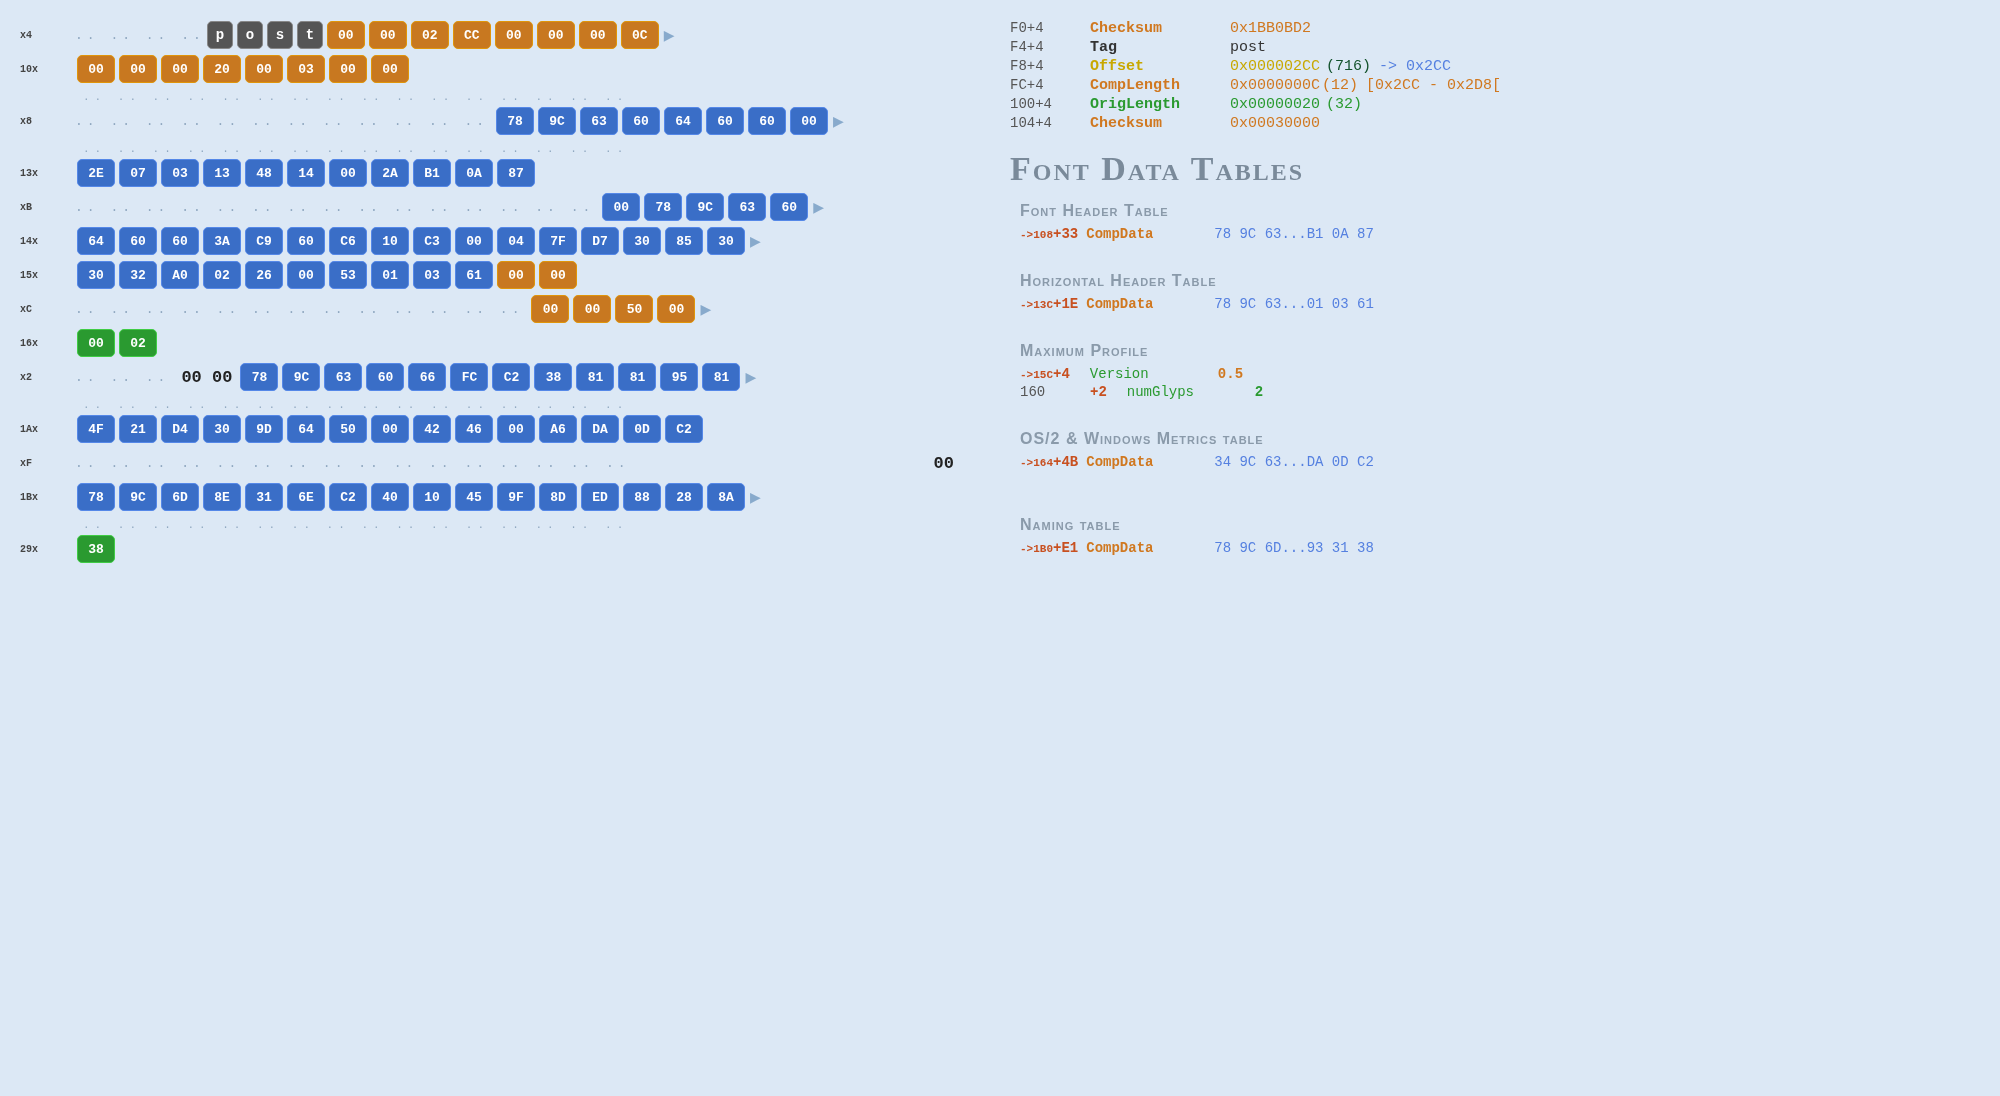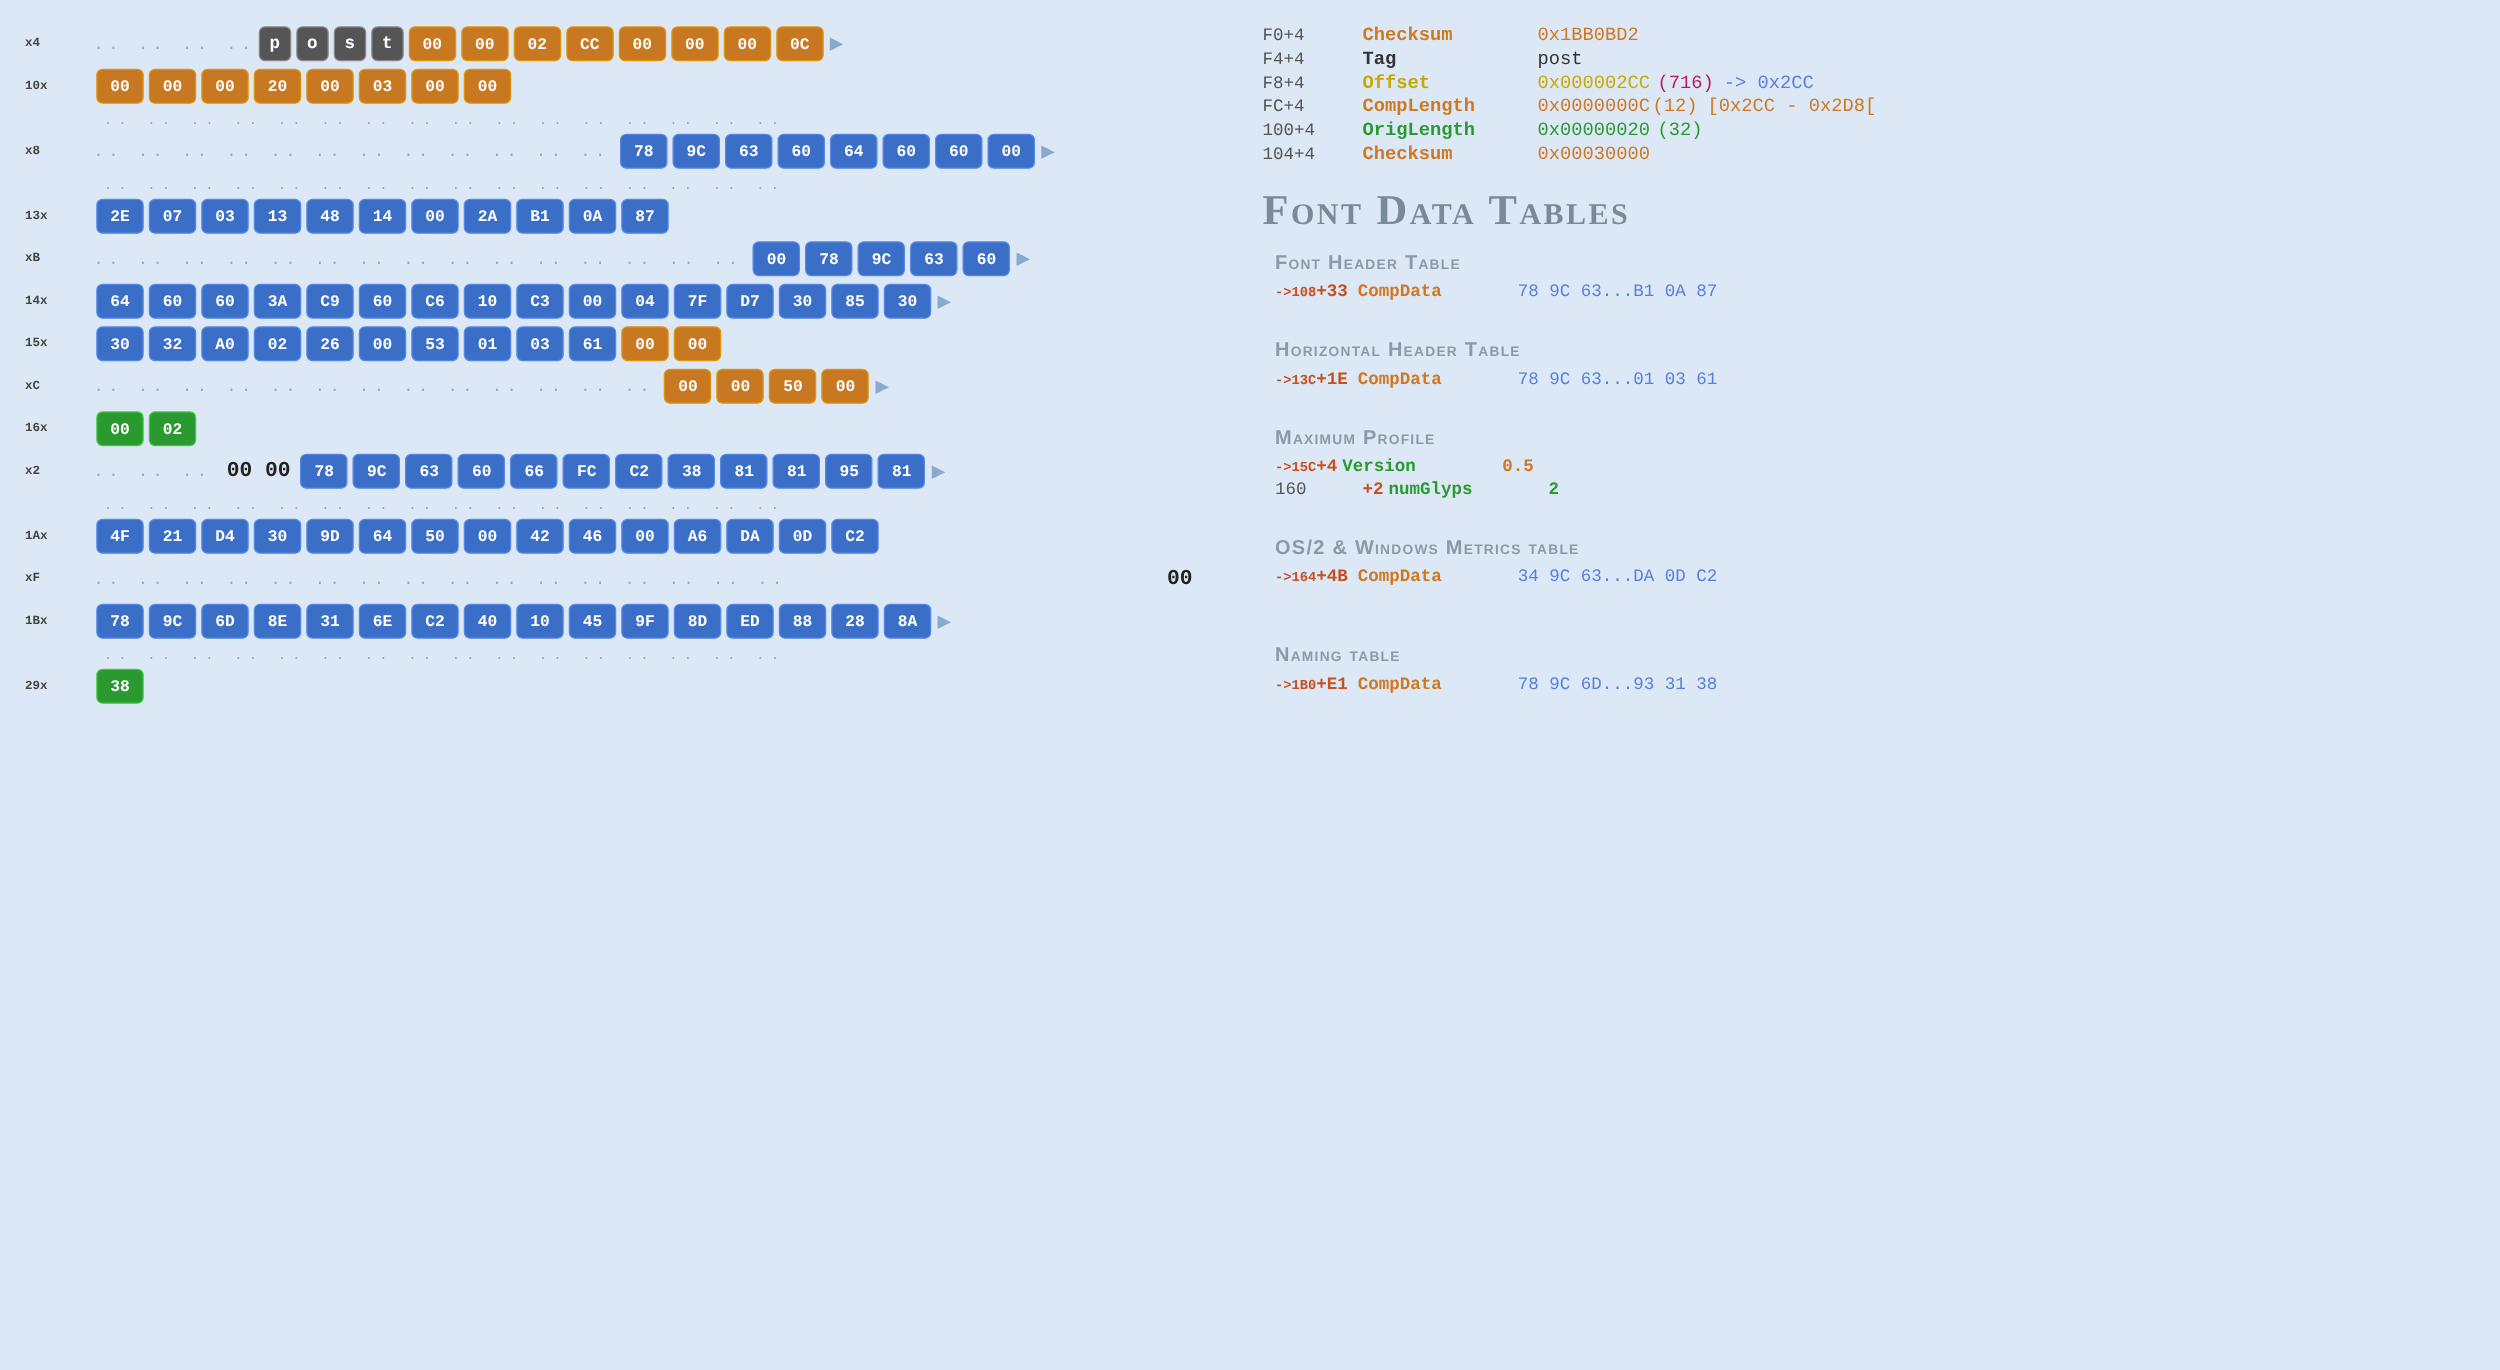--- a/index.html
+++ b/index.html
@@ -215,22 +215,22 @@
       font-size: 11px;
     }
 
     .data-plus {
       color: #c85020;
       font-weight: bold;
     }
 
     .data-field-green {
       color: #2a9a30;
-      font-weight: bold;
-      margin-left: 4px;
+      font-weight: normal;
+      margin-left: 20px;
       width: 120px;
     }
 
     .data-field-orange {
       color: #d07820;
       font-weight: bold;
       margin-left: 8px;
       width: 120px;
     }
 
@@ -484,21 +484,21 @@
     <div class="entry-row">
       <span class="entry-offset">F4+4</span>
       <span style="color:#333; font-weight:bold; width:140px;">Tag</span>
       <span class="entry-value-white">post</span>
     </div>
 
     <div class="entry-row">
       <span class="entry-offset">F8+4</span>
       <span class="entry-field-yellow">Offset</span>
       <span class="entry-value-yellow">0x000002CC</span>
-      <span style="color:#be185d; margin-left:6px;">(716)</span>
+      <span style="color:#14532d; margin-left:6px;">(716)</span>
       <span class="entry-extra">-&gt; 0x2CC</span>
     </div>
 
     <div class="entry-row">
       <span class="entry-offset">FC+4</span>
       <span class="entry-field-orange">CompLength</span>
       <span class="entry-value-orange">0x0000000C</span>
       <span style="color:#d07820; margin-left:2px;">(12)</span>
       <span class="entry-bracket">[0x2CC - 0x2D8[</span>
     </div>

